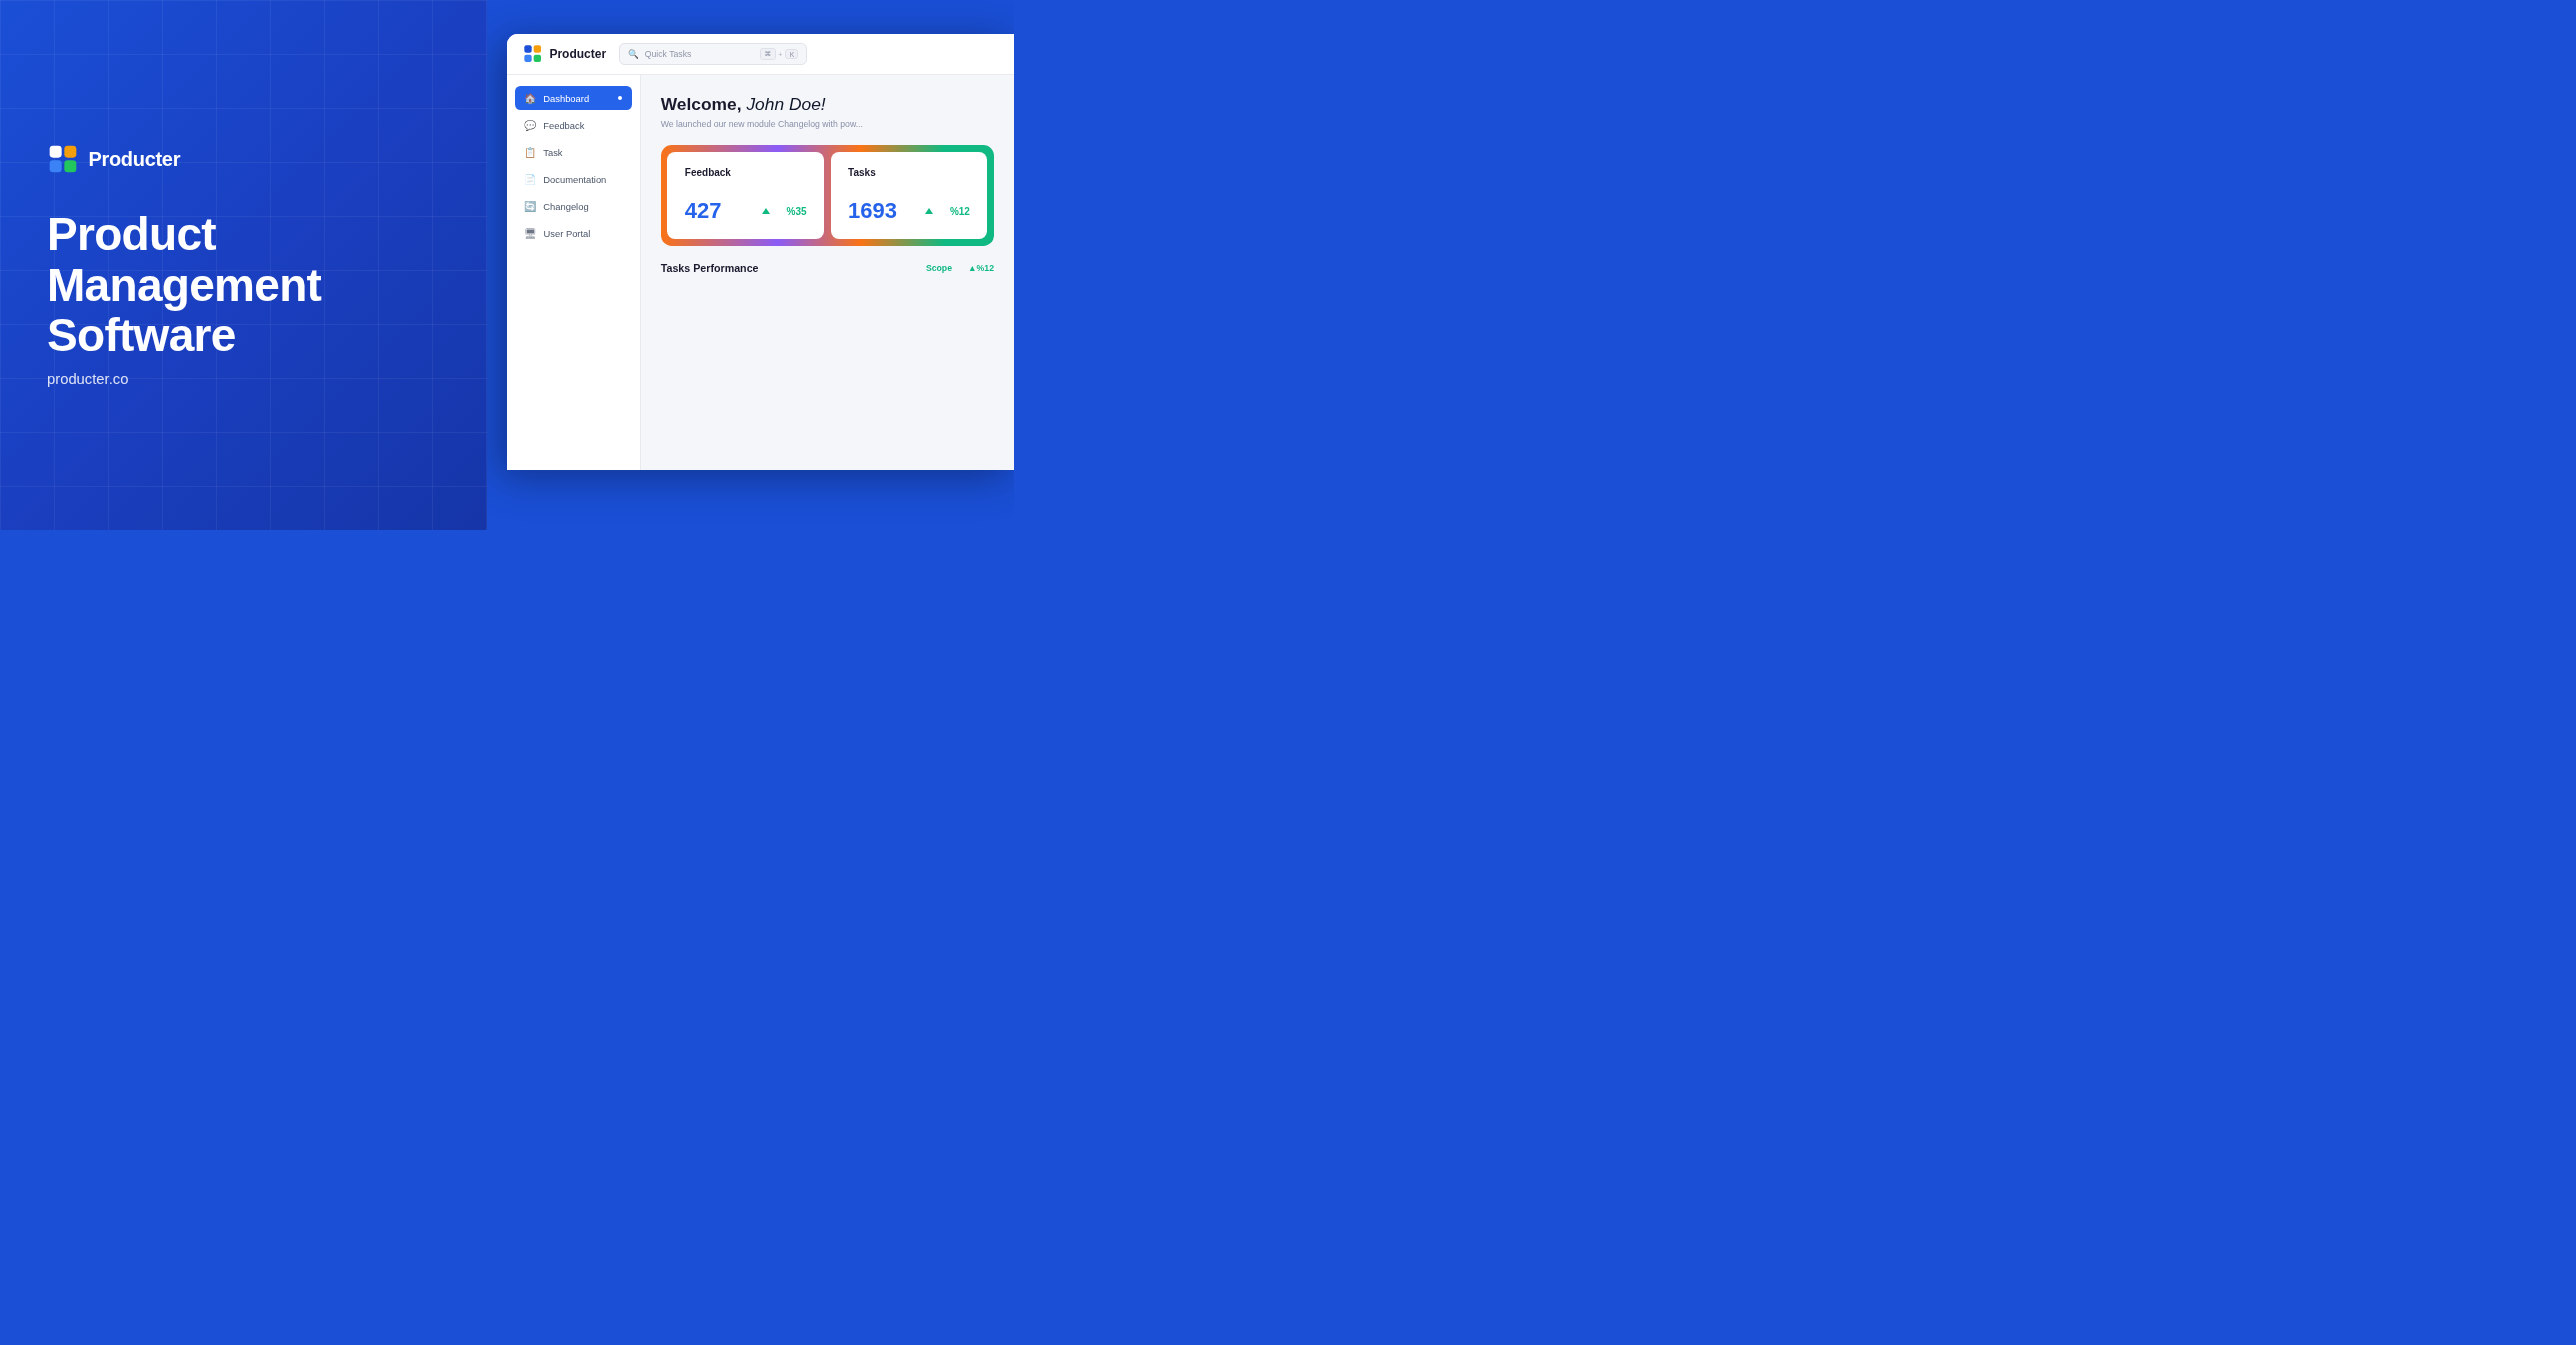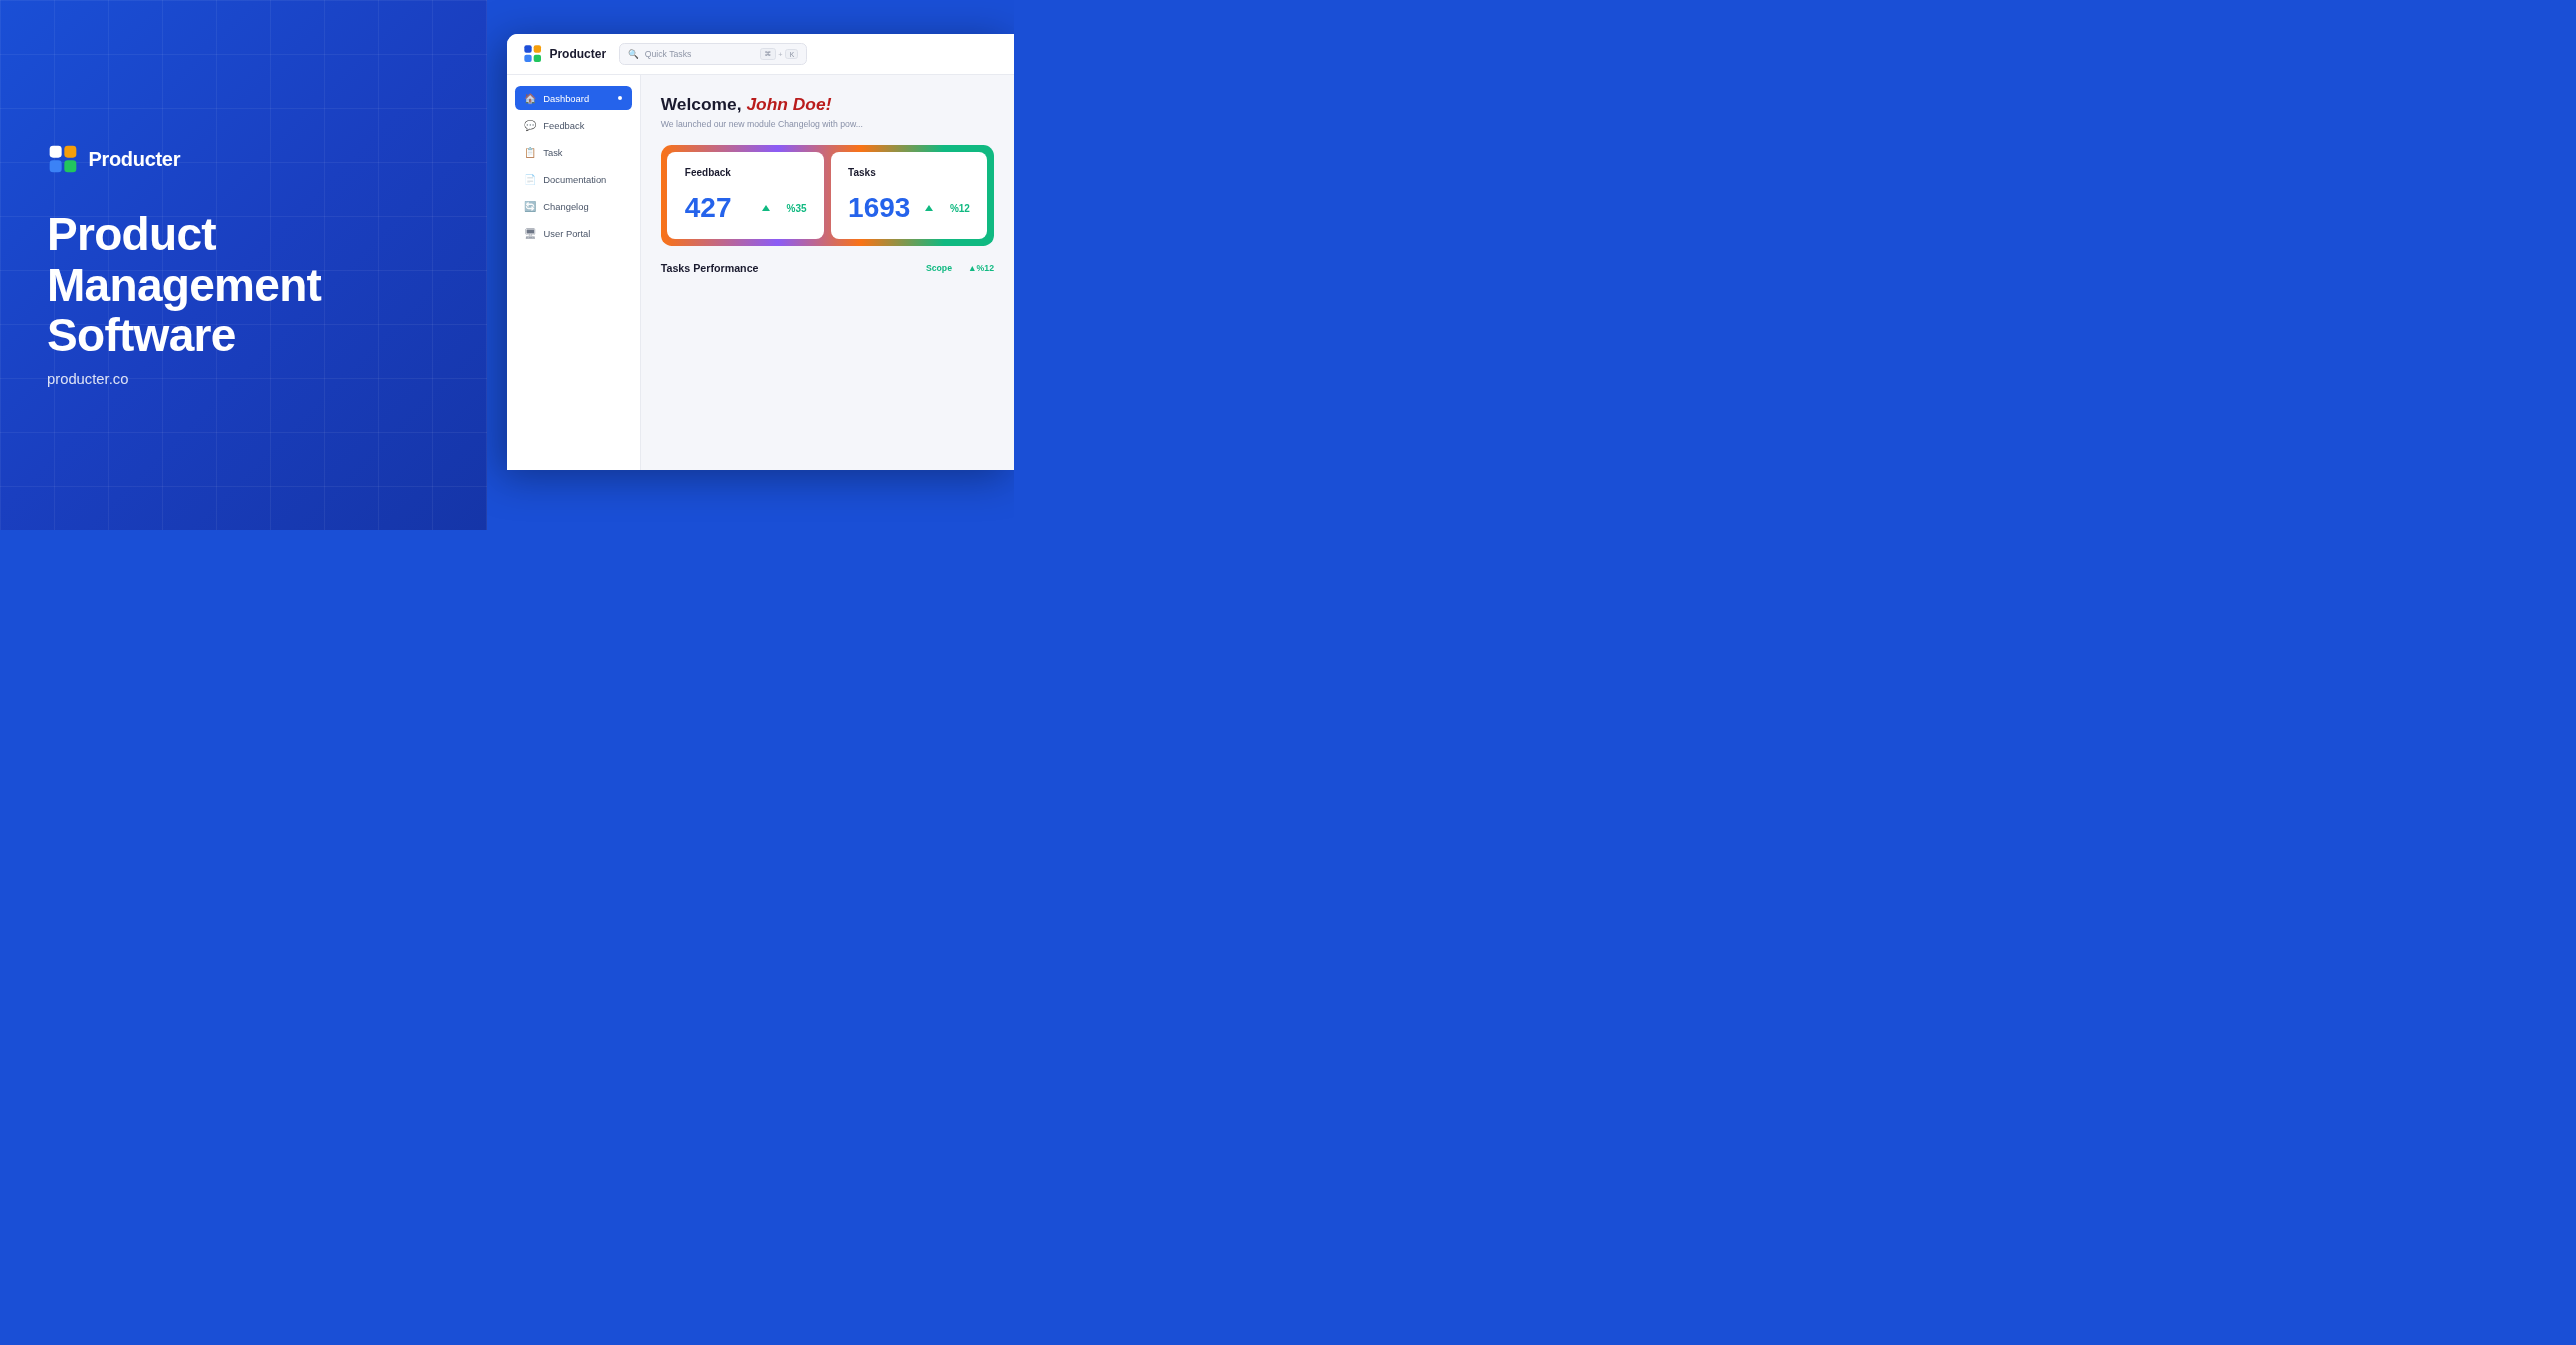--- a/index.html
+++ b/index.html
@@ -221,23 +221,23 @@
     }
 
     .welcome-heading {
       font-size: 17.4px;
       font-weight: 600;
       color: #1a1a2e;
       margin-bottom: 4px;
     }
 
     .welcome-heading .name {
-      color: #b91c1c;
+      color: #0f172a;
       font-style: italic;
-      font-weight: 700;
+      font-weight: 400;
       text-align: right;
     }
 
     .welcome-sub {
       font-size: 8.7px;
       color: #8890a8;
       margin-bottom: 16px;
     }
 
     
@@ -267,21 +267,21 @@
       color: #1a1a2e;
     }
 
     .stat-card-bottom {
       display: flex;
       align-items: center;
       justify-content: space-between;
     }
 
     .stat-number {
-      font-size: 28px;
+      font-size: 22px;
       font-weight: 700;
       color: #2563eb;
     }
 
     .stat-change {
       display: flex;
       align-items: center;
       gap: 17px;
       font-size: 10px;
       font-weight: 600;

